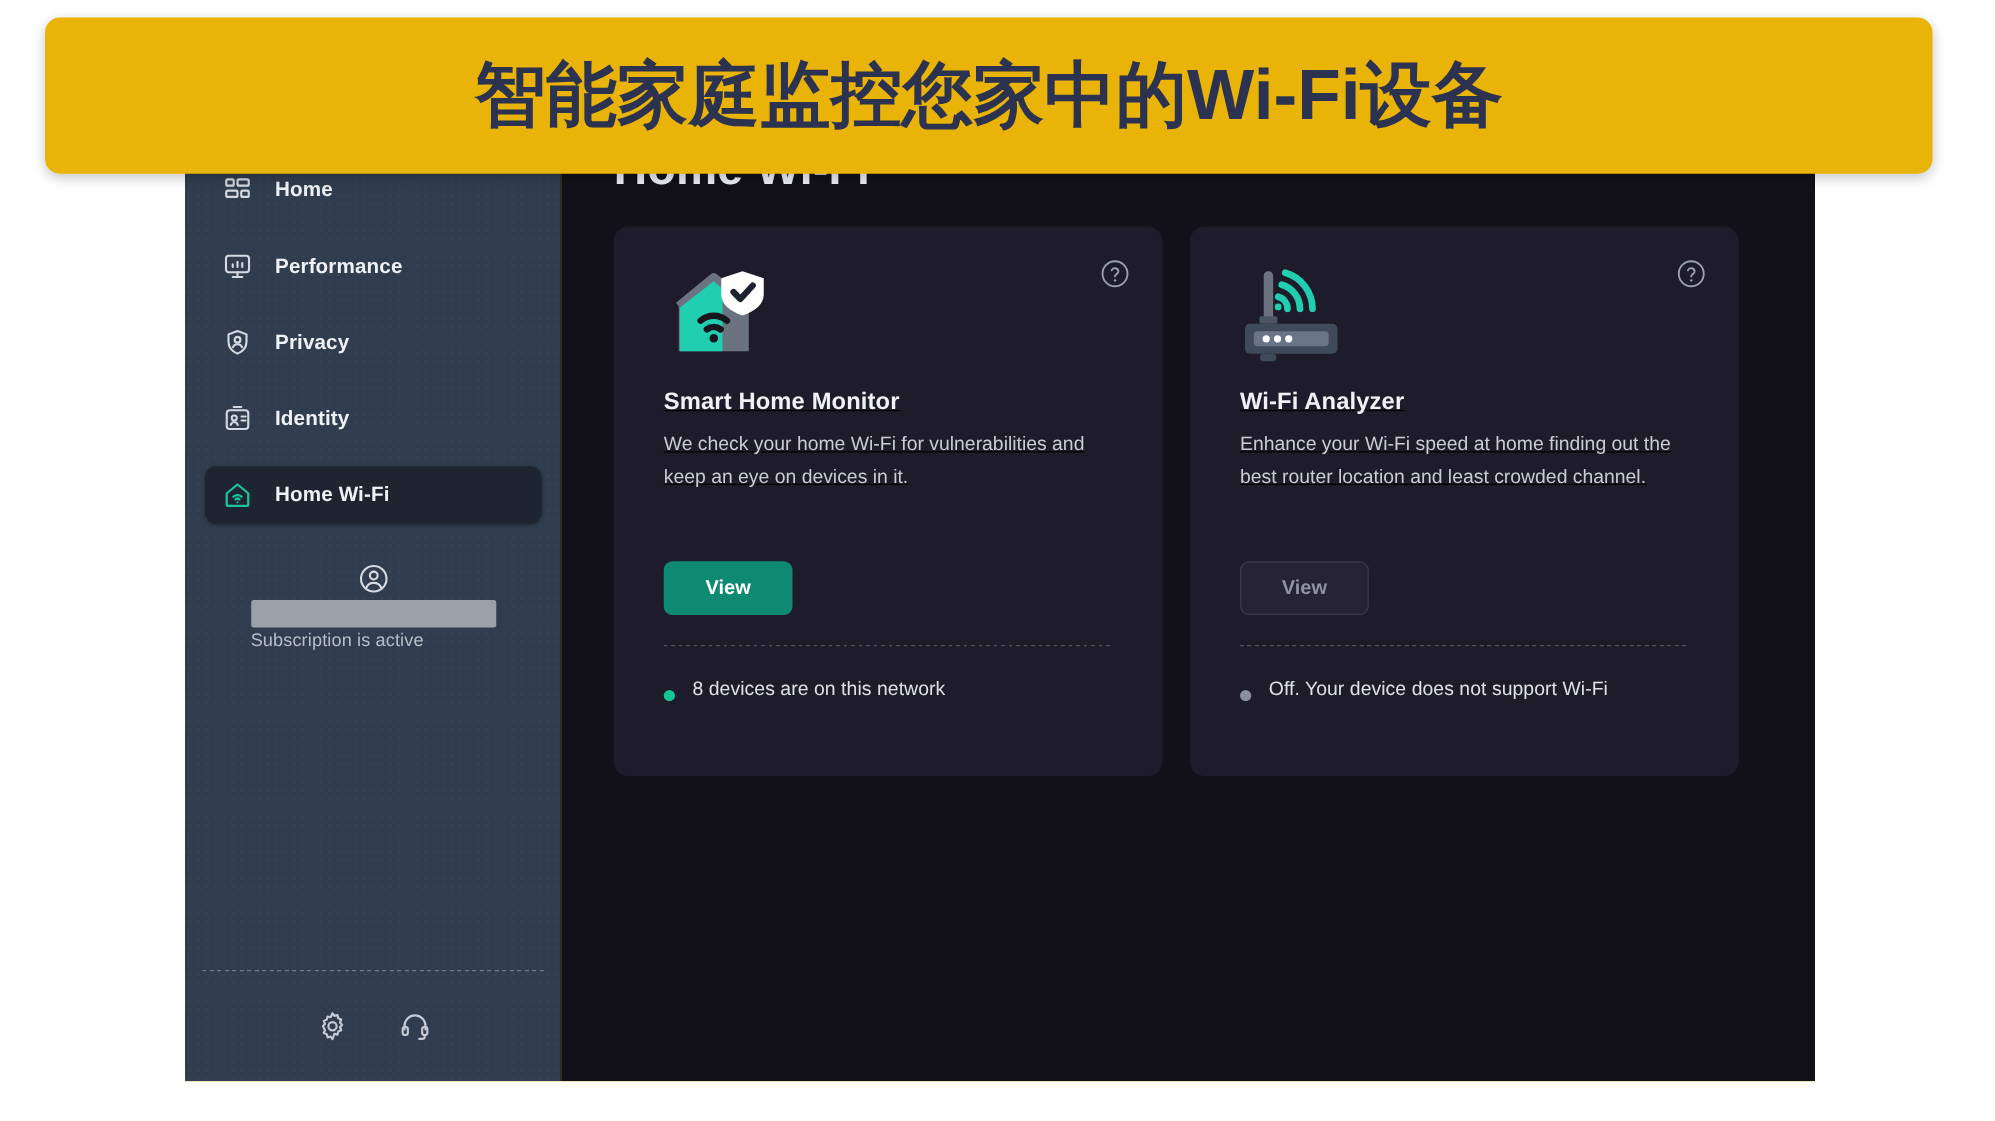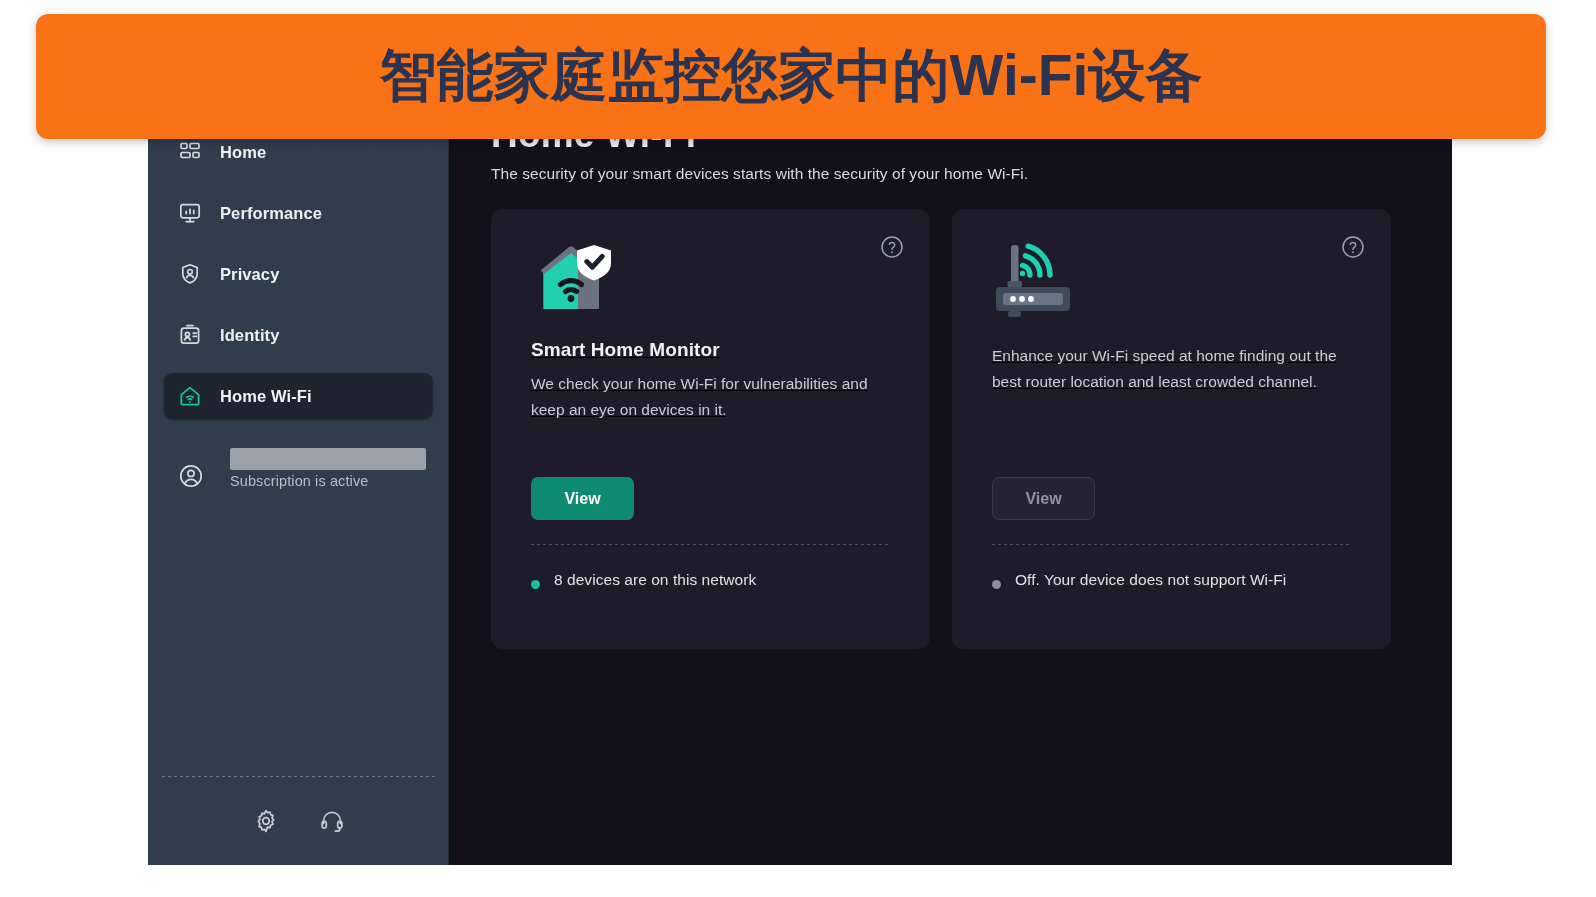--- a/index.html
+++ b/index.html
@@ -70,24 +70,25 @@
   .nav-item .ic svg { display:block; width: 24px; height: 24px; }
 
   .nav-item.active {
     background: #1e2430;
     box-shadow: 0 1px 3px rgba(0,0,0,.35);
   }
 
   
   .account-row {
     display: flex;
-    align-items: flex-end;
-    gap: 26px;
+    align-items: center;
+    gap: 2px;
     padding: 0 30px;
     margin-top: 12px;
+    flex-direction: column;
   }
   .account-row .ic { width: 26px; height: 26px; flex:0 0 26px; margin-top: 4px; }
   .account-row .ic svg { width: 26px; height:26px; display:block; }
   .acct-text { padding-top: 2px; }
   .redacted-bar {
     width: 196px;
     height: 22px;
     background: #9aa1ab;
     border-radius: 2px;
     margin-bottom: 3px;
@@ -248,21 +249,21 @@
   .dot.grey  { background: #8b8f9d; }
   .status-text { color: #dfe1e8; font-size: 15.5px; letter-spacing: .05px; }
 
   
   #banner {
     position: absolute;
     left: 36px;
     top: 14px;
     width: 1510px;
     height: 125px;
-    background: #f97316;
+    background: #eab308;
     border-radius: 12px;
     box-shadow: 0 3px 10px rgba(0,0,0,0.22);
     display: flex;
     align-items: center;
     justify-content: center;
     z-index: 20;
   }
   #banner-text {
     color: #2b3350;
     font-size: 57px;
@@ -377,21 +378,20 @@
             <rect x="18.7" y="13.4" width="4.2" height="6.6" rx="2.1"></rect>
             <path d="M20.8 20v1.1a2 2 0 0 1-2 2h-2.4"></path>
           </svg>
         </span>
       </div>
     </div>
 
     <div id="main">
 
       <h1 id="page-title">Home Wi-Fi</h1>
-      <div id="page-subtitle">The security of your smart devices starts with the security of your home Wi-Fi.</div>
 
       <div class="card-grid">
 
         <div class="card">
           <span class="help-icon">
             <svg viewBox="0 0 24 24" fill="none" stroke="#9aa0ad" stroke-width="1.5" stroke-linecap="round">
               <circle cx="12" cy="12" r="10"></circle>
               <path d="M9.3 9.3a2.8 2.8 0 0 1 5.4.9c0 1.9-2.7 2.1-2.7 4"></path>
               <circle cx="12" cy="17.3" r=".95" fill="#9aa0ad" stroke="none"></circle>
             </svg>
@@ -444,20 +444,21 @@
               <circle cx="30.5" cy="36.5" r="2.7" fill="#21cfb0"></circle>
               <rect x="4" y="50" width="74" height="24" rx="4" fill="#3f4a5a"></rect>
               <rect x="11" y="56" width="60" height="12" rx="3" fill="#697586"></rect>
               <circle cx="21" cy="62" r="2.9" fill="#ffffff"></circle>
               <circle cx="30" cy="62" r="2.9" fill="#ffffff"></circle>
               <circle cx="39" cy="62" r="2.9" fill="#ffffff"></circle>
               <rect x="16" y="74" width="13" height="6" rx="2.6" fill="#3f4a5a"></rect>
             </svg>
           </div>
 
+          <div class="card-title">Wi-Fi Analyzer</div>
           <div class="card-desc">Enhance your Wi-Fi speed at home finding out the best router location and least crowded channel.</div>
 
           <div class="btn-wrap">
             <button class="btn-disabled">View</button>
           </div>
 
           <div class="card-divider"></div>
 
           <div class="card-status">
             <span class="dot grey"></span>

